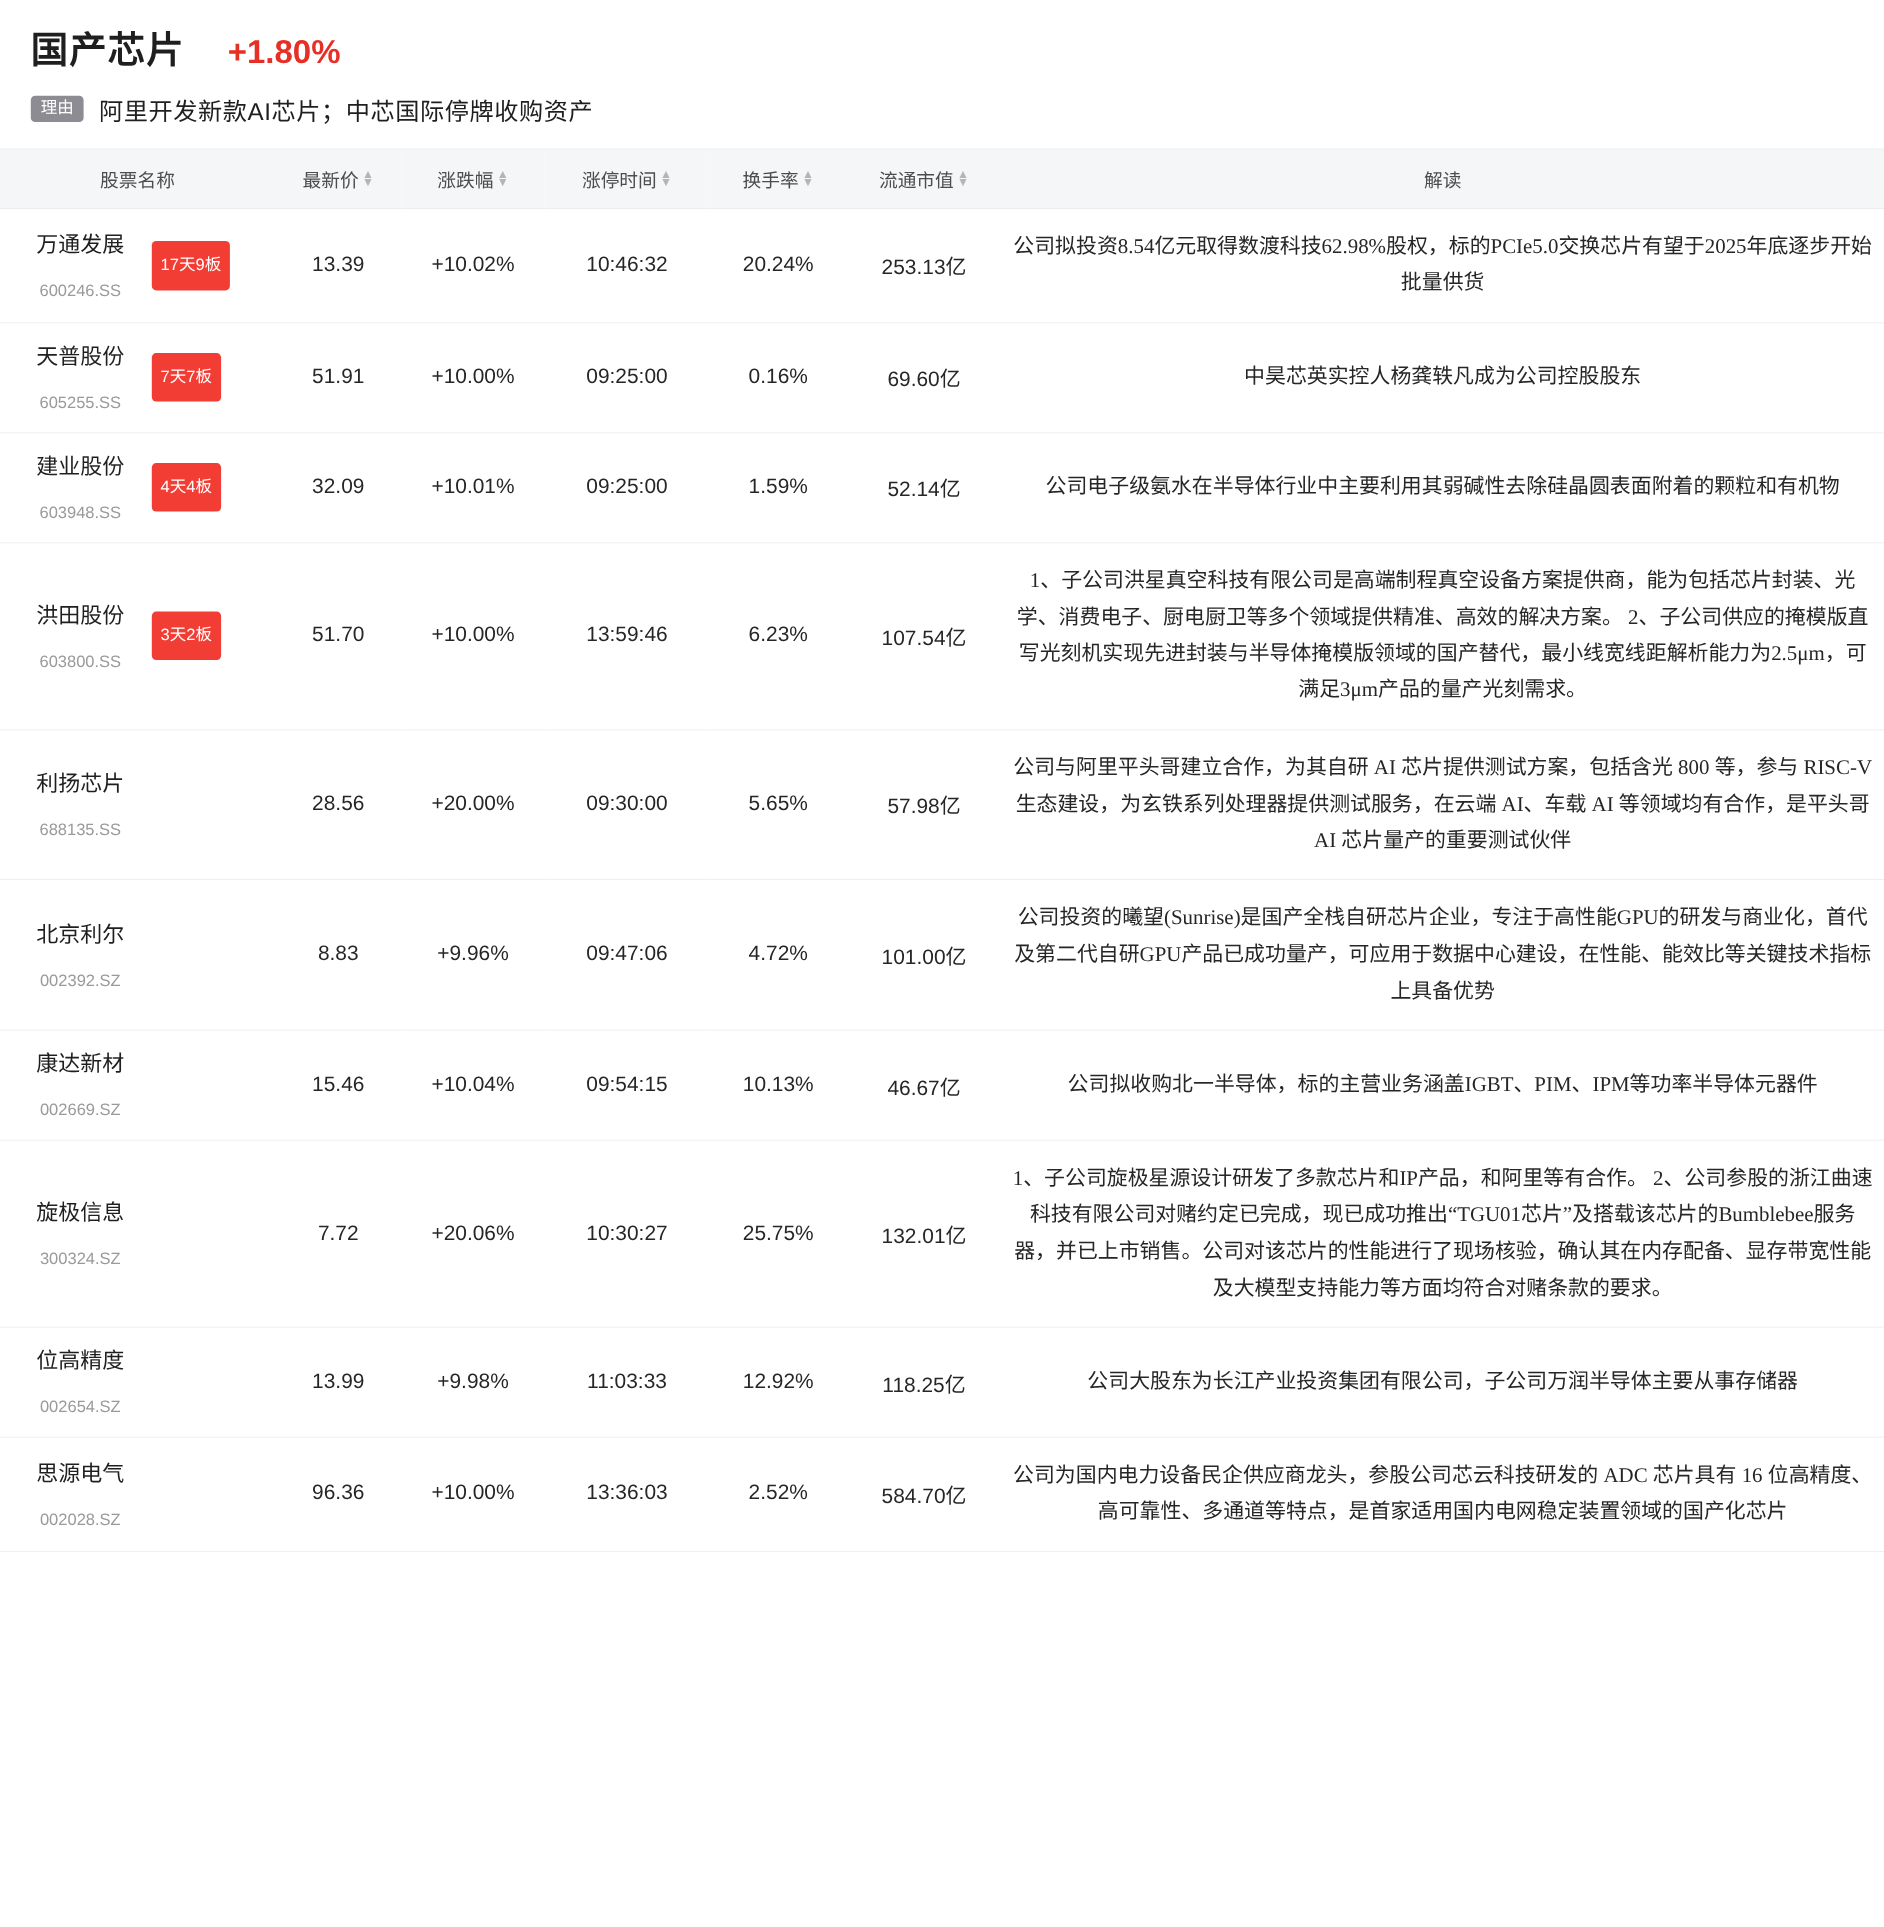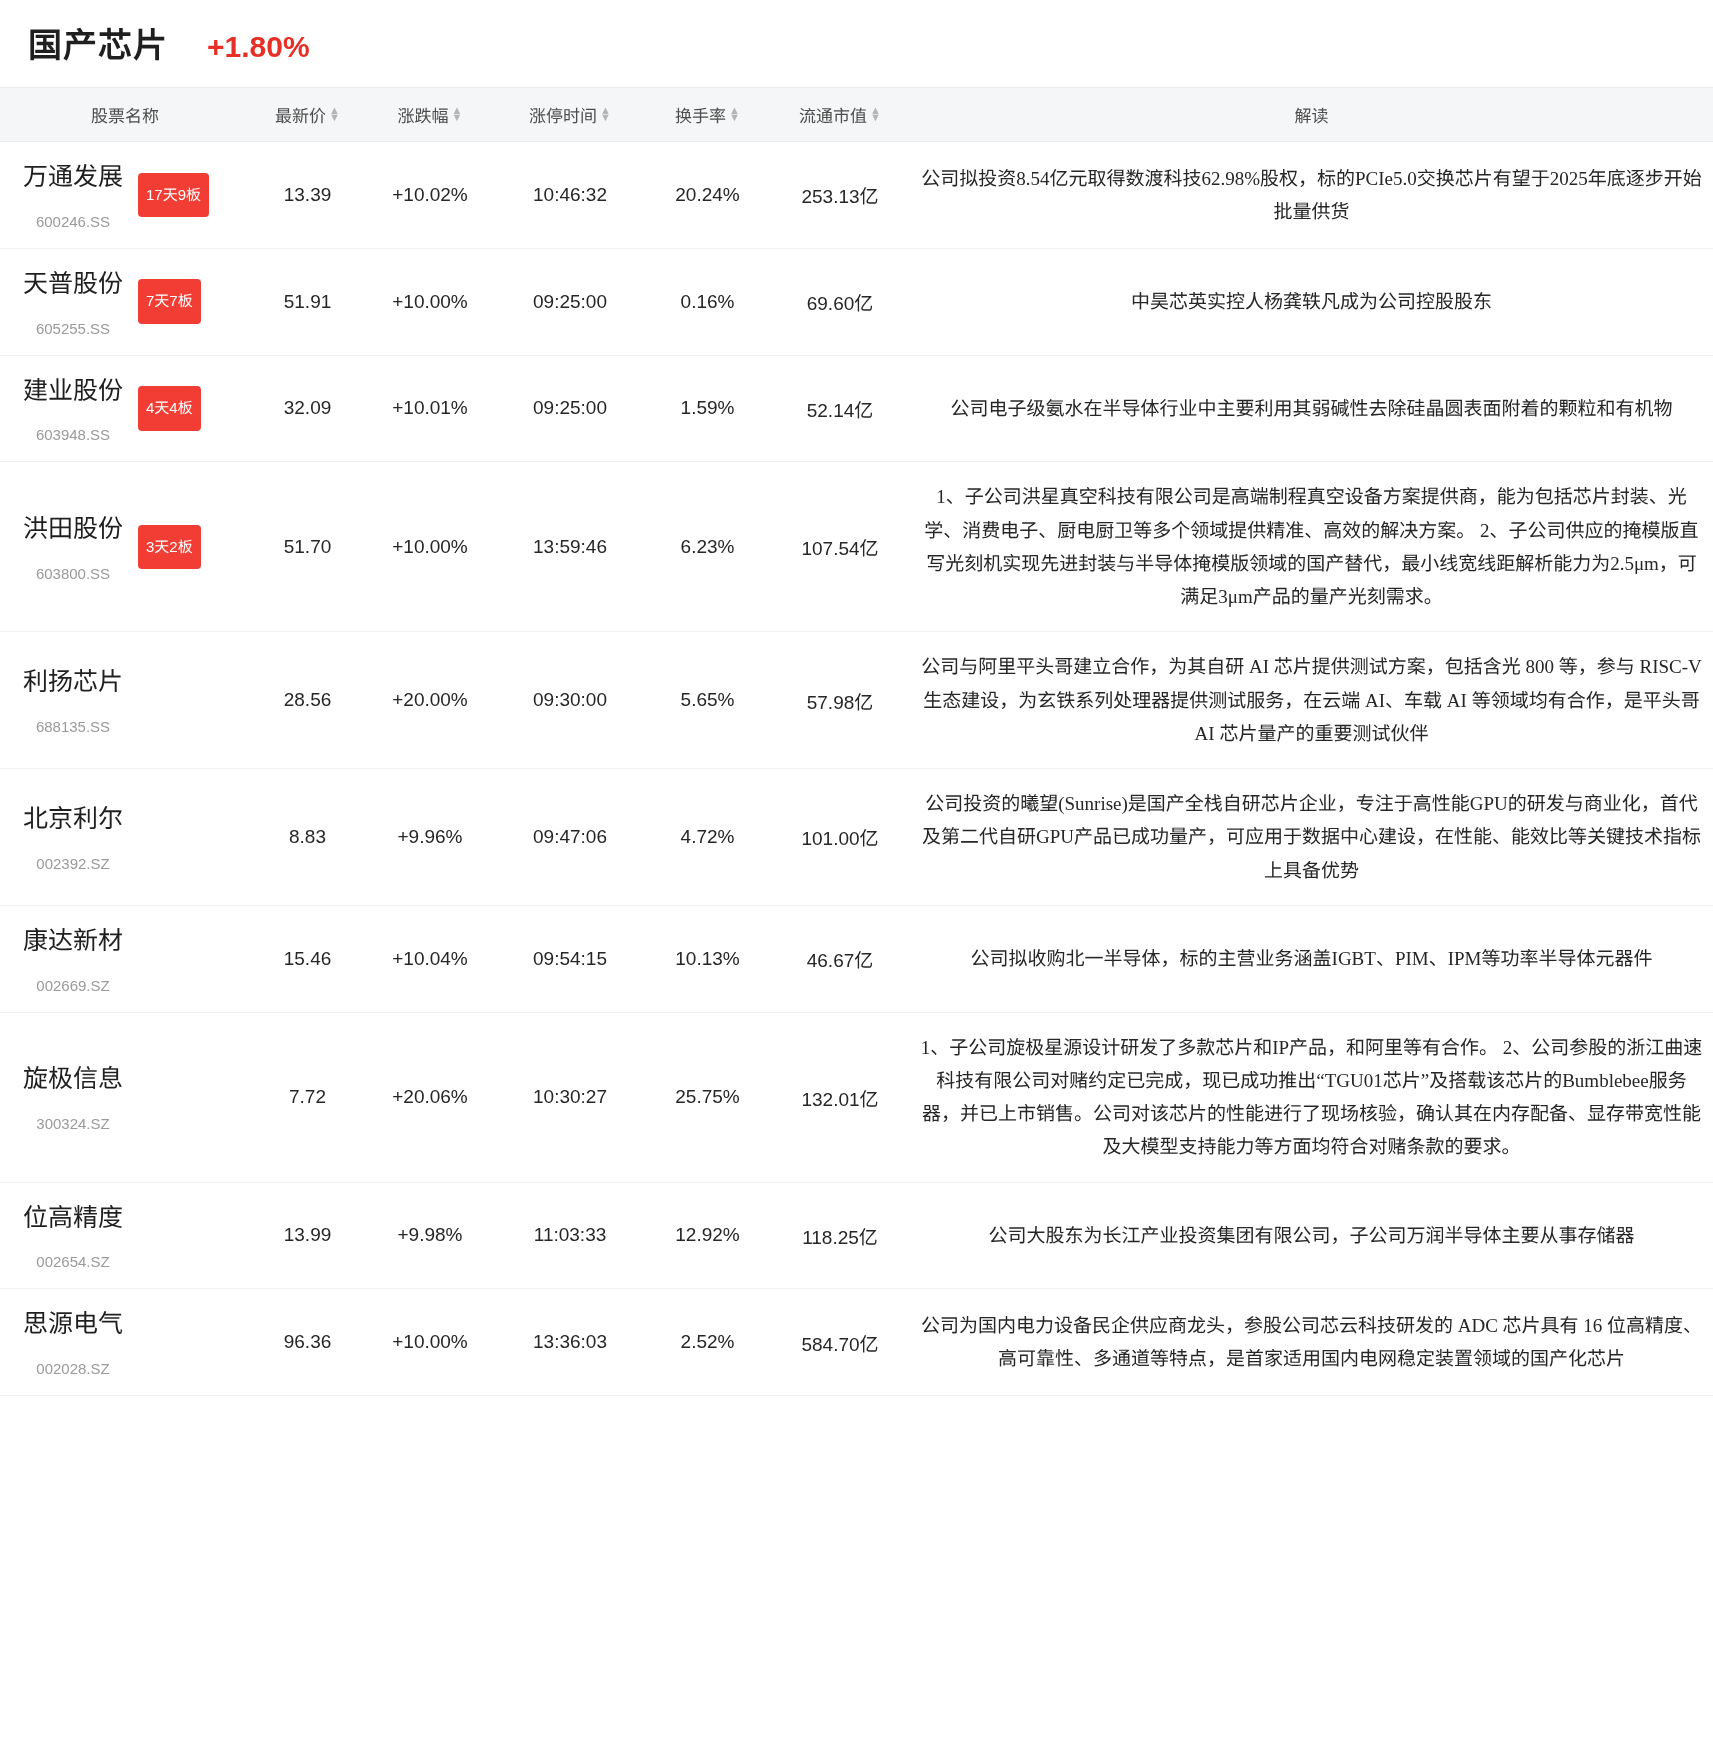--- a/index.html
+++ b/index.html
@@ -104,21 +104,21 @@
     color: #262626;
   }
   td.cell-name {
     text-align: left;
     padding-left: 20px;
     position: relative;
   }
   .name-wrap { display: flex; align-items: center; }
   .name-block { width: 130px; }
   .stk-name {
-    font-size: 25px;
+    font-size: 20px;
     color: #1f1f1f;
     line-height: 1.35;
   }
   .stk-code {
     font-size: 15px;
     color: #9a9a9a;
     margin-top: 19px;
   }
   .board-badge {
     background: #f23d34;
@@ -145,20 +145,24 @@
 </head>
 <body>
 
 <div class="page">
 
   <div class="header">
     <div class="title-row">
       <div class="sector-name">国产芯片</div>
       <div class="sector-change">+1.80%</div>
     </div>
+    <div class="reason-row">
+      <span class="reason-tag">理由</span>
+      <span class="reason-text">阿里开发新款AI芯片；中芯国际停牌收购资产</span>
+    </div>
   </div>
 
   <table class="stock-table">
     <thead>
       <tr>
         <th class="col-name">
           <span>股票名称</span>
         </th>
         <th class="col-price">
           <span>最新价</span><span class="sort-ic"><i>▲</i><i>▼</i></span>

